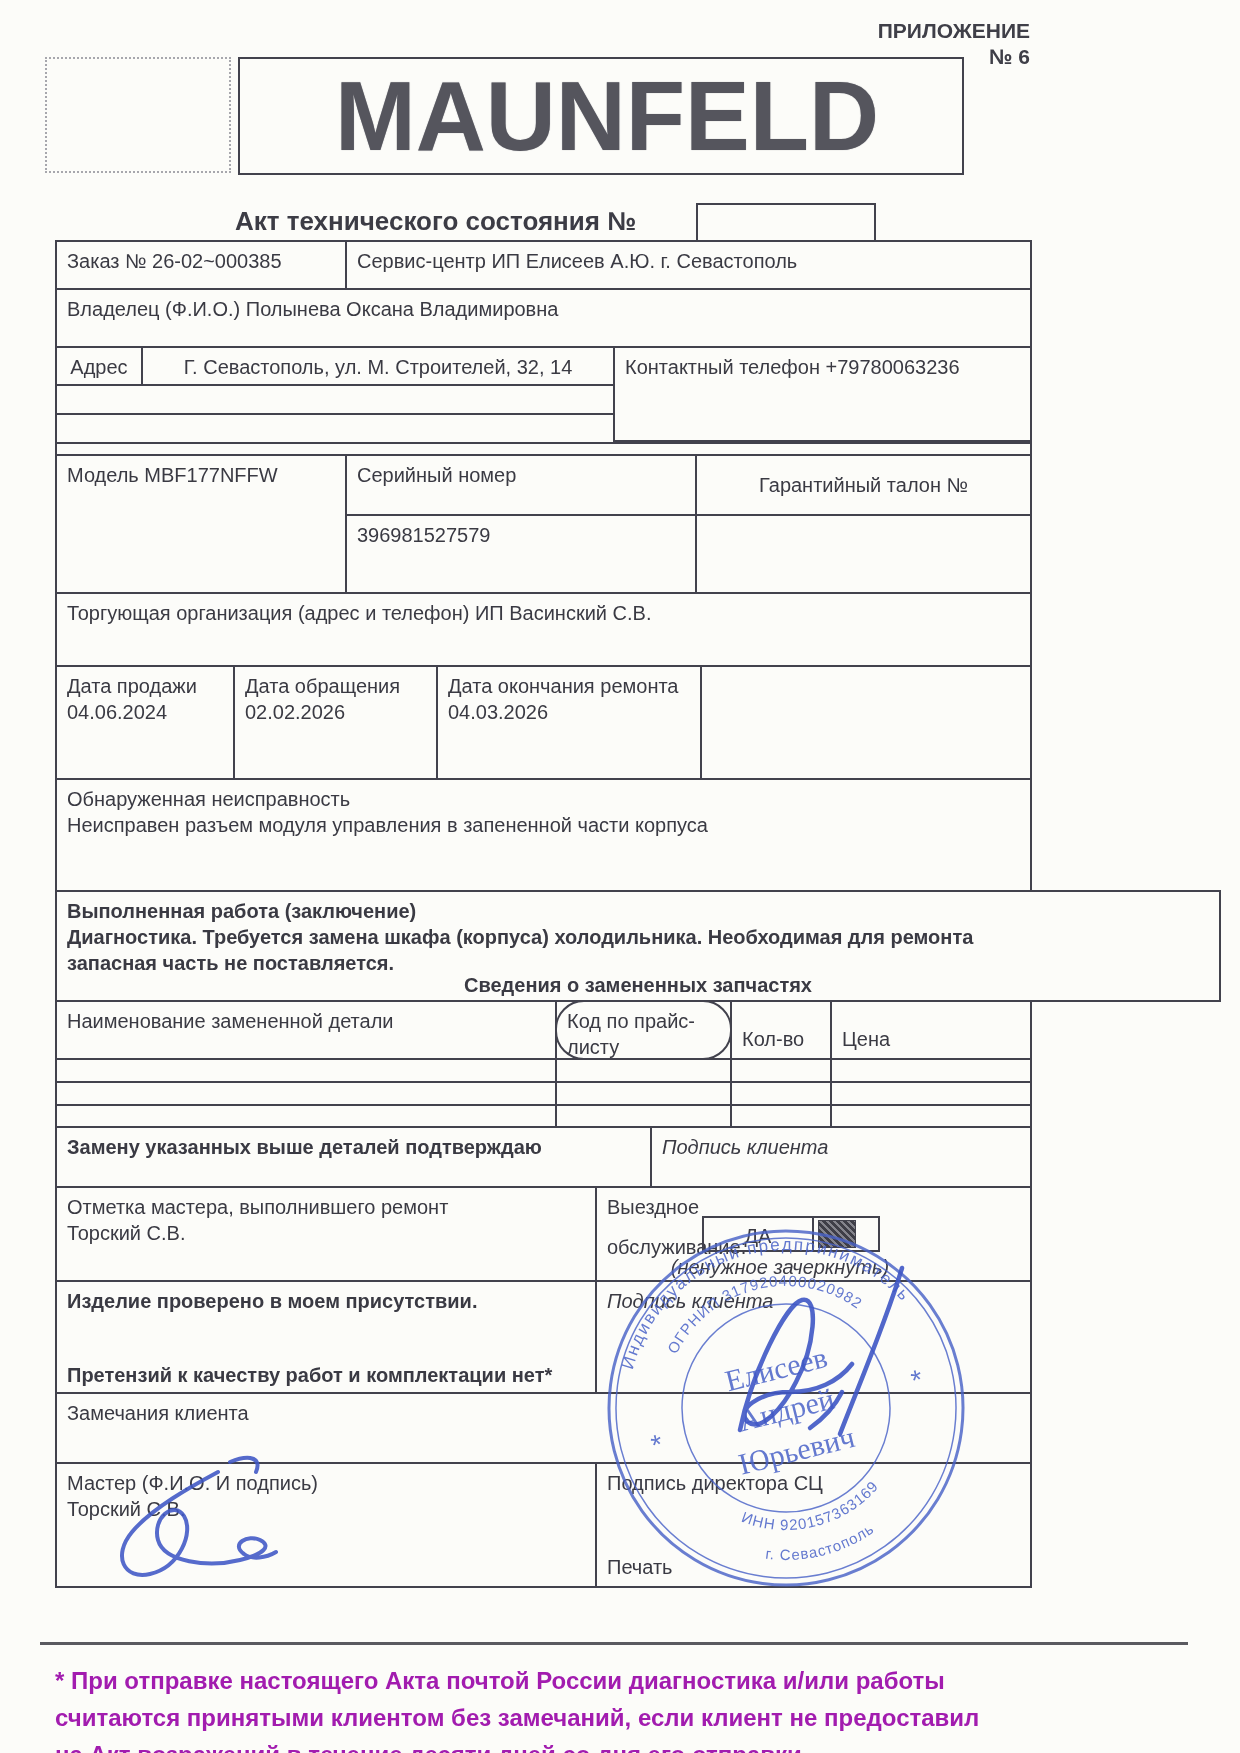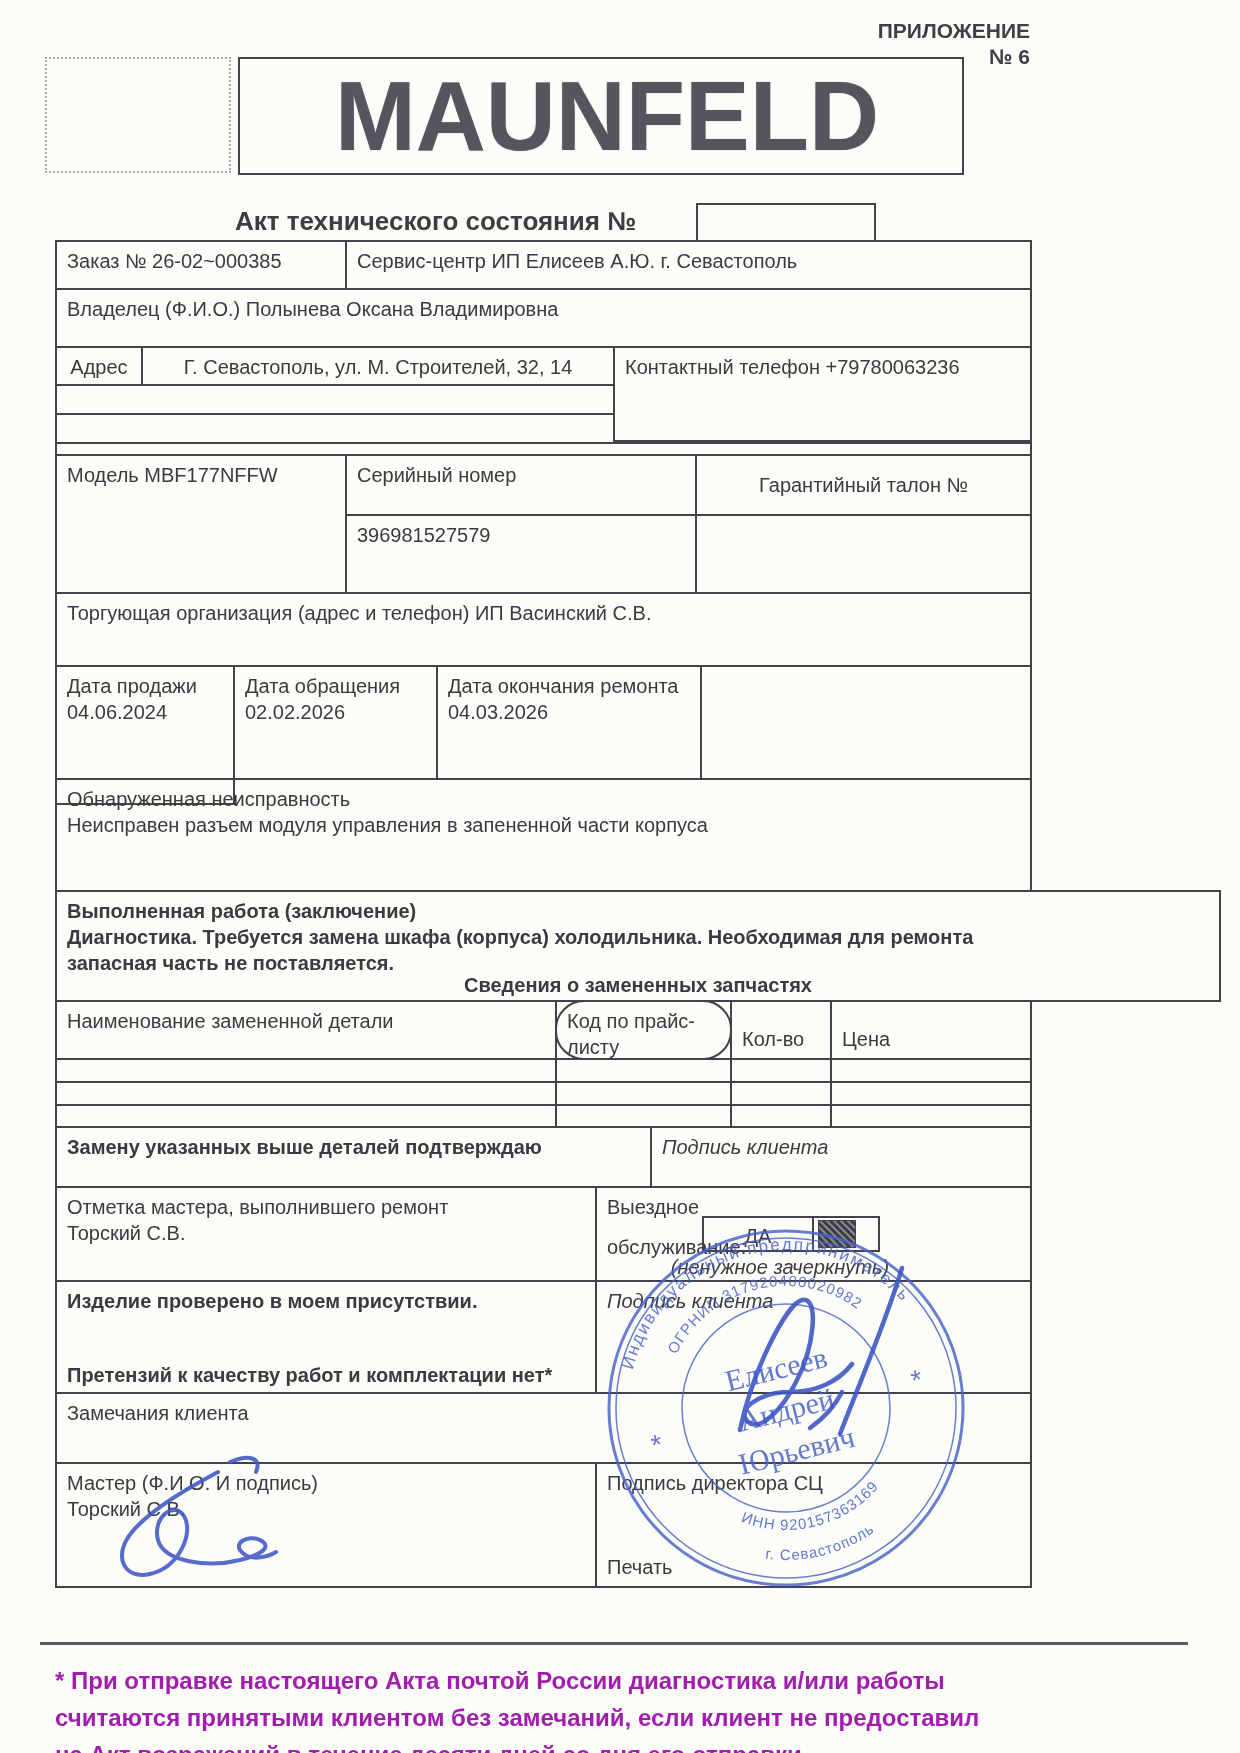--- a/index.html
+++ b/index.html
@@ -63,21 +63,21 @@
   <div class="abs cell" style="left:55px;top:442px;width:977px;height:14px;padding:0;"></div>
 
   <div class="abs cell" style="left:55px;top:454px;width:292px;height:140px;">Модель MBF177NFFW</div>
   <div class="abs cell" style="left:345px;top:454px;width:352px;height:62px;">Серийный номер</div>
   <div class="abs cell" style="left:345px;top:514px;width:352px;height:80px;">396981527579</div>
   <div class="abs cell center" style="left:695px;top:454px;width:337px;height:62px;padding-top:16px;">Гарантийный талон №</div>
   <div class="abs cell" style="left:695px;top:514px;width:337px;height:80px;"></div>
 
   <div class="abs cell" style="left:55px;top:592px;width:977px;height:75px;">Торгующая организация (адрес и телефон) ИП Васинский С.В.</div>
 
-  <div class="abs cell" style="left:55px;top:665px;width:180px;height:140px;">
+  <div class="abs cell" style="left:55px;top:665px;width:180px;height:115px;">
     <div>Дата продажи</div>
     <div>04.06.2024</div>
   </div>
   <div class="abs cell" style="left:233px;top:665px;width:205px;height:115px;">
     <div>Дата обращения</div>
     <div>02.02.2026</div>
   </div>
   <div class="abs cell" style="left:436px;top:665px;width:266px;height:115px;">
     <div>Дата окончания ремонта</div>
     <div>04.03.2026</div>

